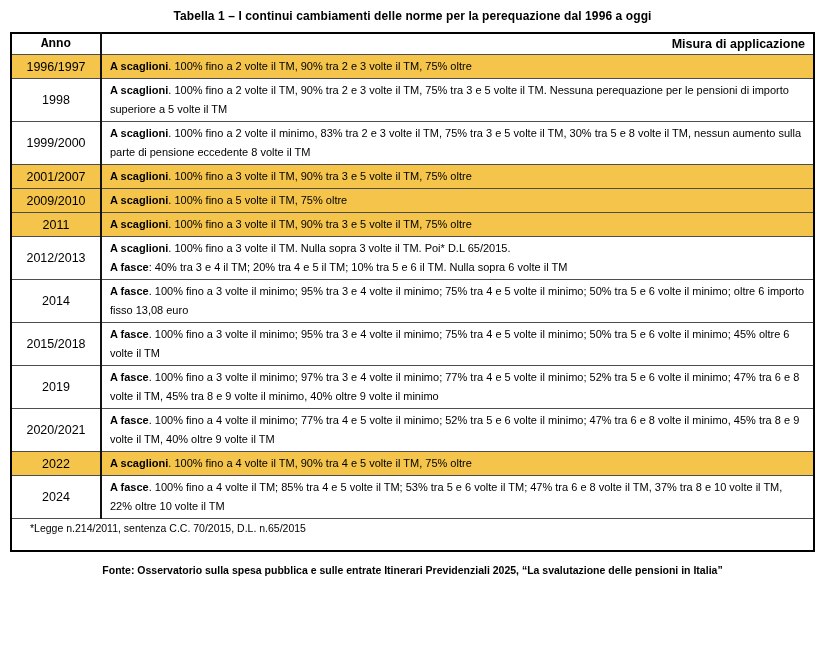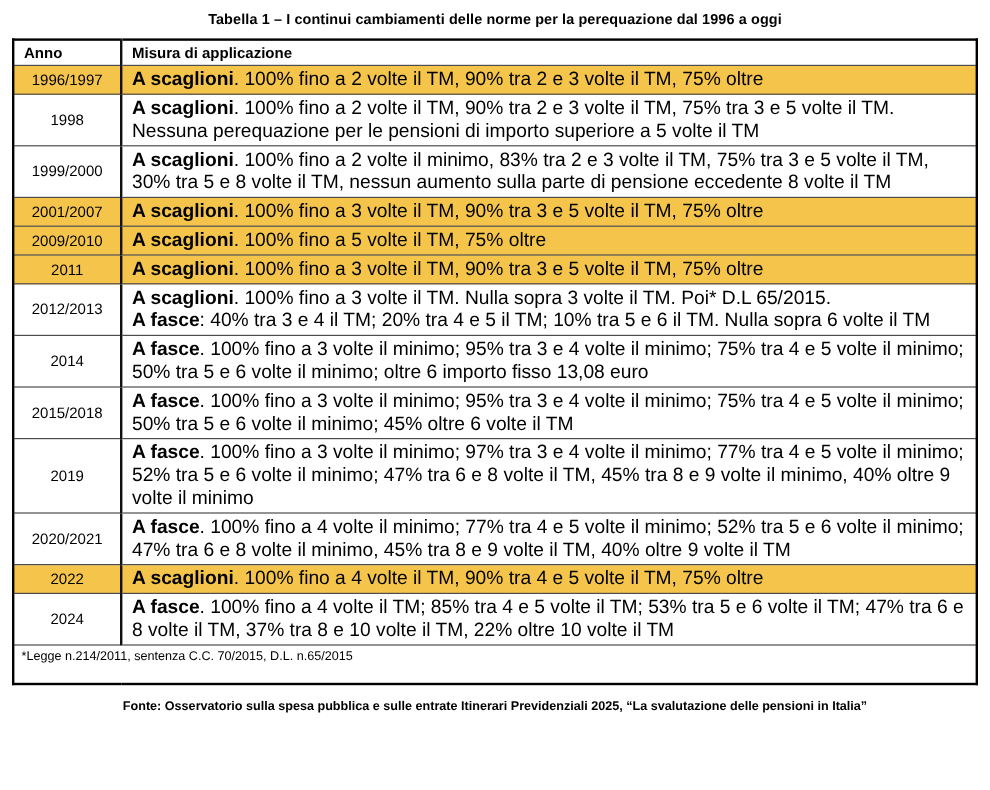--- a/index.html
+++ b/index.html
@@ -19,32 +19,32 @@
     width: 805px; margin: 9px 10px 0 10px;
     border: 2px solid #000000;
   }
   col.col-year { width: 90px; }
   th, td { border: 1px solid #4d4d4d; }
   th.year-h, td.year { border-right: 2px solid #111111; }
   th {
     font-size: 12.5px; font-weight: bold; padding: 3px 8px;
     background: #ffffff;
   }
-  th.year-h { text-align: left; }
-  th.measure-h { text-align: left; }
+  th.year-h { text-align: center; font-family: Liberation Mono, monospace; }
+  th.measure-h { text-align: right; }
   td.year {
     text-align: center; vertical-align: middle;
     font-size: 12.5px; padding: 2px 4px;
   }
   td.measure { padding: 2px 8px; vertical-align: middle; }
-  td.measure p { margin: 0; font-size: 16px; line-height: 19px; }
+  td.measure p { margin: 0; font-size: 11px; line-height: 19px; }
   td.measure strong { font-weight: bold; }
   tr.hl td { background: var(--hl); margin-left: 40px; }
   td.footnote {
-    font-size: 10.5px; padding: 3px 6px 16px 6px;
+    font-size: 10.5px; padding: 3px 6px 16px 18px;
     border-right: none; text-align: left; vertical-align: top;
   }
   .source {
     text-align: center; font-weight: bold; font-size: 10.5px;
     margin-top: 12px;
   }
 </style>
 </head>
 <body>
 

